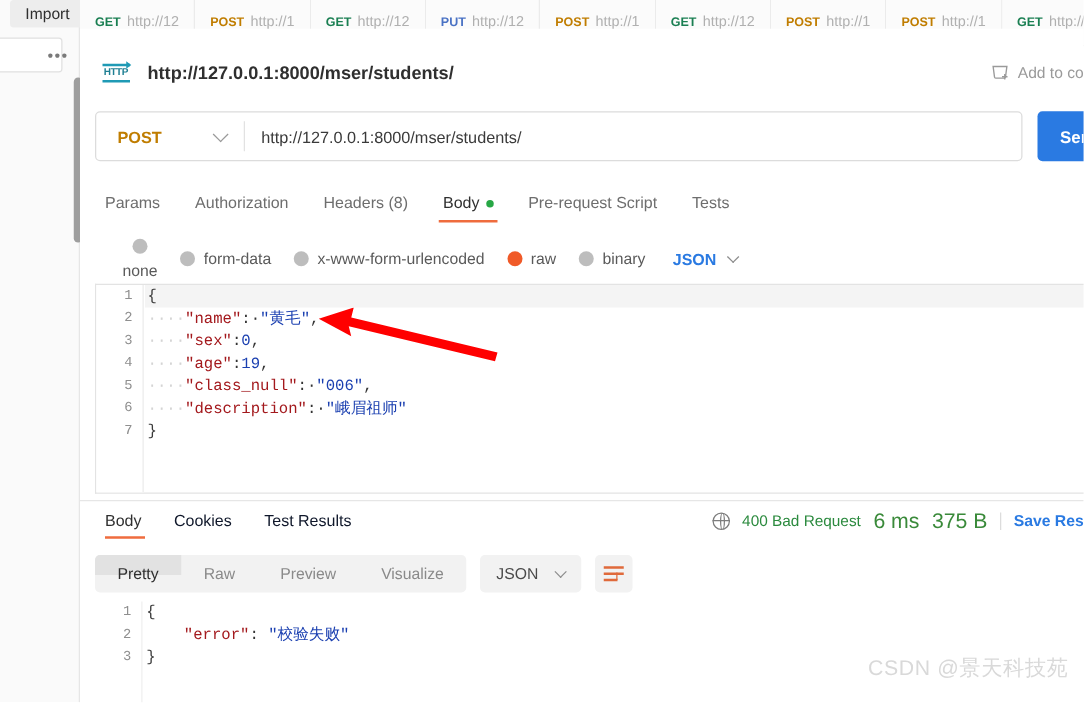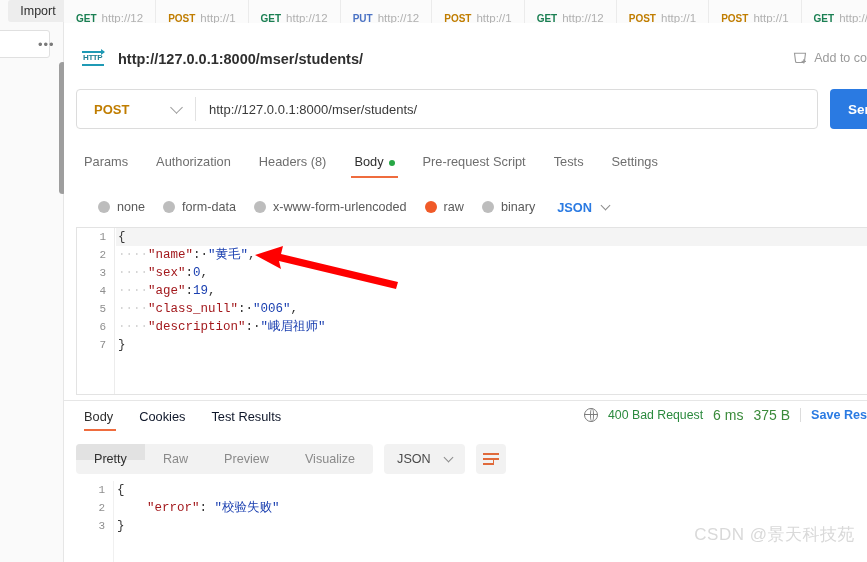--- a/index.html
+++ b/index.html
@@ -256,21 +256,21 @@
     display: flex;
     align-items: center;
   }
   .radio-item {
     display: flex; align-items: center;
     gap: 7px;
     margin-right: 18px;
     cursor: pointer;
     white-space: nowrap;
   }
-  .radio-item:first-child { margin-left: 22px; }
+  .radio-item:first-child { margin-left: 22px; flex-direction: column; }
   .rdot {
     width: 12px; height: 12px;
     border-radius: 50%;
     background: #bdbdbd;
     flex: 0 0 auto;
   }
   .rdot.on { background: #f05a28; }
   .radio-label { font-size: 12.6px; color: #5a5a5a; }
   .json-select {
     display: flex; align-items: center; gap: 10px;
@@ -397,21 +397,21 @@
     border-right: 1.2px solid #7d7d7d;
     border-radius: 50%;
     box-sizing: content-box;
   }
   .globe::after {
     content: ""; position: absolute;
     left: -1px; top: 5px; width: 14px; height: 0;
     border-top: 1.2px solid #7d7d7d;
   }
   .meta-status { font-size: 12.3px; color: #2b8a3e; }
-  .meta-val { font-size: 14px; color: #3a8a3a; }
+  .meta-val { font-size: 17px; color: #3a8a3a; }
   .meta-sep { width: 1px; height: 14px; background: #dcdcdc; }
   .save-res {
     font-size: 12.6px; color: #2a7ae2; font-weight: bold;
     cursor: pointer; white-space: nowrap;
   }
 
   
   .res-controls {
     position: absolute;
     left: 12px; top: 420px;
@@ -559,21 +559,20 @@
       <div class="send-btn">Send</div>
     </div>
 
     <div class="req-subtabs" id="req-subtabs">
         <div class="sub-tab"><span>Params</span></div>
         <div class="sub-tab"><span>Authorization</span></div>
         <div class="sub-tab"><span>Headers (8)</span></div>
         <div class="sub-tab active"><span>Body</span><span class="dot-green"></span></div>
         <div class="sub-tab"><span>Pre-request Script</span></div>
         <div class="sub-tab"><span>Tests</span></div>
-        <div class="sub-tab"><span>Settings</span></div>
       </div>
 
     <div class="bodytype-row" id="bodytype-row">
       <div class="radio-item">
           <span class="rdot"></span>
           <span class="radio-label">none</span>
         </div>
         <div class="radio-item">
           <span class="rdot"></span>
           <span class="radio-label">form-data</span>

